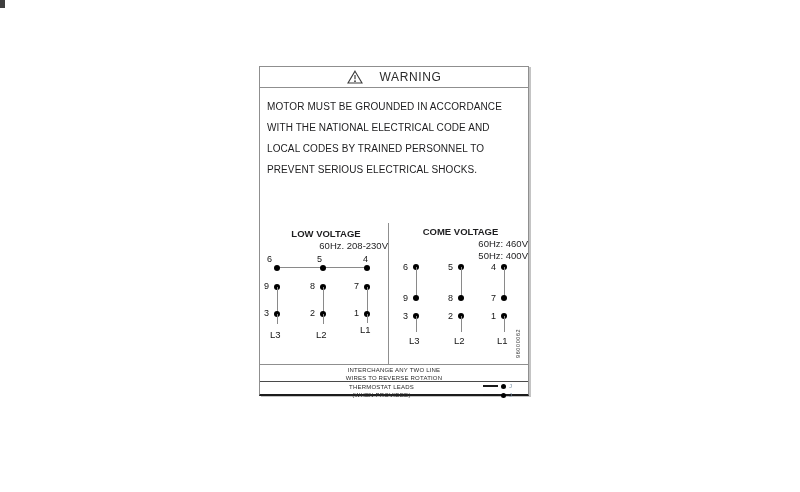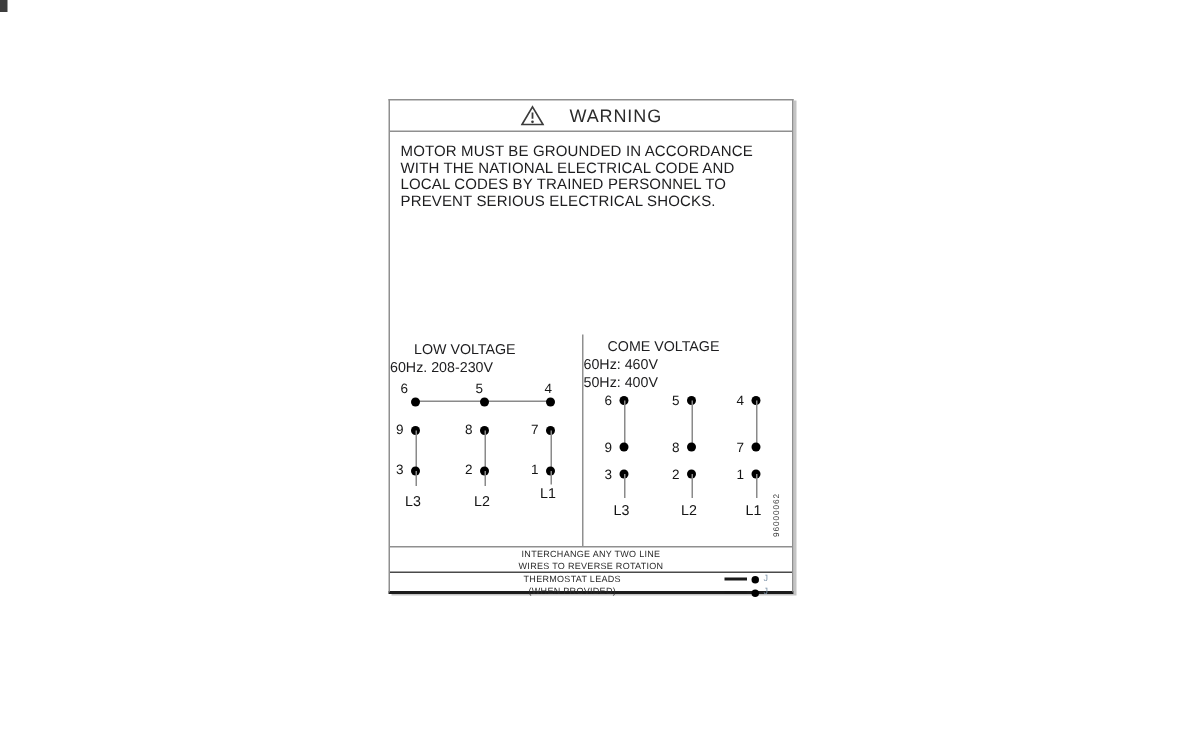--- a/index.html
+++ b/index.html
@@ -10,30 +10,30 @@
   .plate{position:absolute;left:259px;top:66px;width:270px;height:330px;background:#fff;
          border:1px solid #8f8f8f;border-bottom:2px solid #1c1c1c;box-sizing:border-box;
          display:flex;flex-direction:column;box-shadow:2px 1px 0 #c4c4c4;}
 
   .hd{height:21px;flex:0 0 21px;border-bottom:1px solid #8f8f8f;box-sizing:border-box;
       display:flex;align-items:center;justify-content:center;gap:17px;}
   .hd-title{font-size:12px;letter-spacing:0.6px;color:#2b2b2b;}
   .warn-svg{display:block;}
 
   .bodytxt{flex:0 0 135px;box-sizing:border-box;padding:8px 6px 0 7px;
-           font-size:10px;line-height:11px;color:#1d1d1f;letter-spacing:0.1px;}
+           font-size:10px;line-height:21px;color:#1d1d1f;letter-spacing:0.1px;}
   .para{white-space:pre-line;}
   .para.second{margin-top:13px;}
 
   .volt{flex:0 0 141px;display:flex;border-top:0;box-sizing:border-box;}
   .vcol{position:relative;box-sizing:border-box;}
   .vcol.low{width:129px;border-right:1px solid #8f8f8f;}
   .vcol.high{flex:1;}
-  .dtitle{position:absolute;left:16px;right:0;text-align:left;font-size:9.5px;color:#1d1d1f;}
-  .dsub{position:absolute;left:0;right:0;text-align:left;font-size:9.5px;color:#1d1d1f;}
+  .dtitle{position:absolute;left:4px;right:0;text-align:center;font-size:9.5px;color:#1d1d1f;font-weight:bold;}
+  .dsub{position:absolute;left:0;right:0;text-align:right;font-size:9.5px;color:#1d1d1f;}
   .tn{position:absolute;font-size:9px;color:#151515;}
   .dt{position:absolute;width:6px;height:6px;border-radius:50%;background:#000;}
   .ln{position:absolute;background:#8a8a8a;}
   .ll{position:absolute;font-size:9.5px;color:#151515;}
   .pn{position:absolute;left:126px;top:135px;transform:rotate(-90deg);transform-origin:0 0;
       font-size:5.5px;letter-spacing:0.6px;color:#3a3a3a;white-space:nowrap;}
 
   .noterow{position:relative;box-sizing:border-box;font-size:6px;color:#2a2a2a;}
   .rowA{flex:0 0 17px;border-top:1px solid #8f8f8f;}
   .rowB{flex:0 0 16px;border-top:1px solid #4a4a4a;}

